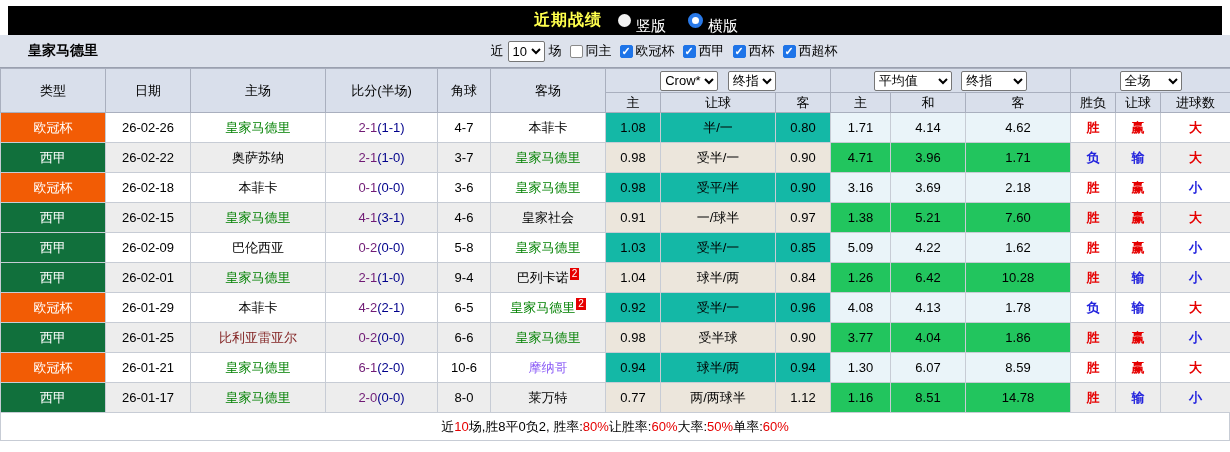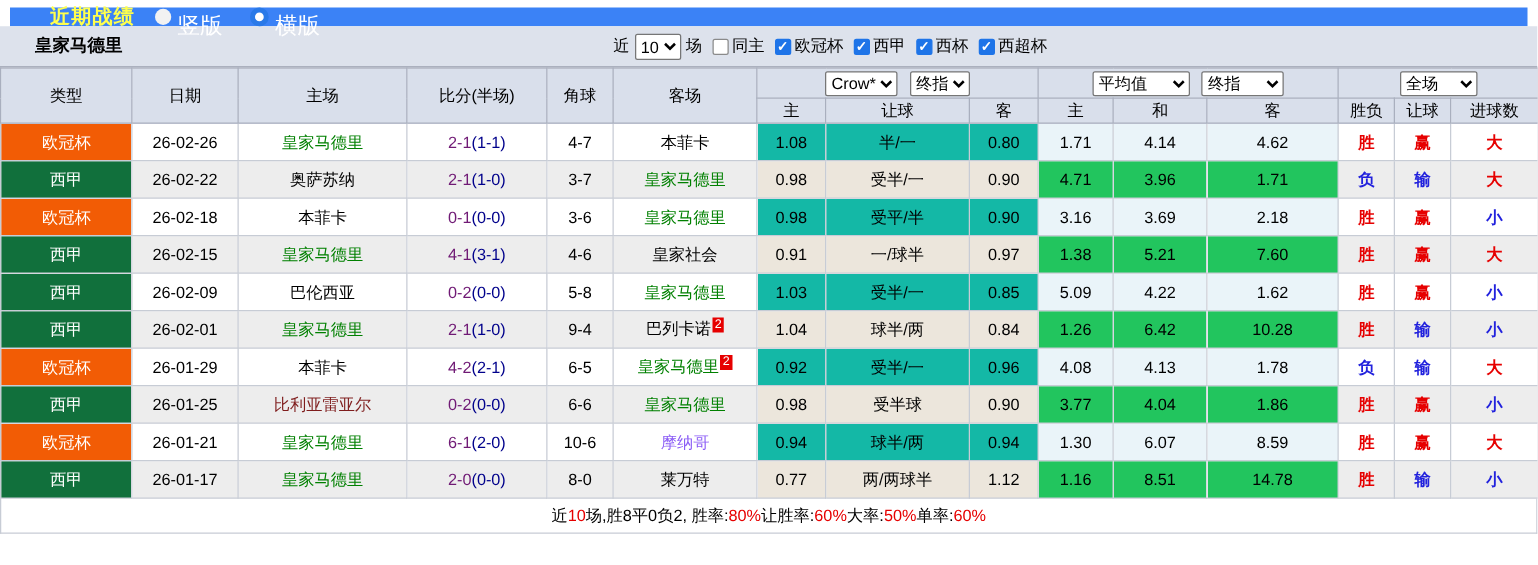--- a/index.html
+++ b/index.html
@@ -4,32 +4,32 @@
 <style>
   * { box-sizing: border-box; }
   html,body { margin:0; padding:0; }
   body {
     width:1230px; height:452px; background:#fff;
     font-family:"Liberation Sans", sans-serif; color:#000;
     overflow:hidden;
   }
   
   .topbar {
-    margin:6px 8px 0 8px; height:15px; background:#3b82f6;
-    display:flex; align-items:center; justify-content:flex-start;
+    margin:6px 8px 0 8px; height:29px; background:#000000;
+    display:flex; align-items:center; justify-content:center;
   }
   .topbar-inner { display:flex; align-items:center; position:relative; left:32px; }
   .main-title { color:#ffff4d; font-weight:bold; font-size:16px; margin-right:16px; letter-spacing:1px; }
   .vm-group { display:flex; align-items:center; margin-right:22px; }
   .radio {
     width:13px; height:13px; border-radius:50%; background:#f2f2f2;
     display:inline-block; margin-right:5px; flex:0 0 auto;
   }
   .radio.on { width:15px; height:15px; background:#fff; border:4px solid #2979e8; }
-  .vm-label { color:#fff; font-size:18px;margin-top:12px; }
+  .vm-label { color:#fff; font-size:15px;margin-top:12px; }
   
   .toolbar {
     height:33px; background:#dde2ec; border-bottom:1px solid #9aa0af;
     display:flex; align-items:center;
   }
   .team-name { margin-left:28px; font-weight:bold; font-size:14px; white-space:nowrap; }
   .controls-wrap { flex:1; display:flex; justify-content:center; }
   .controls { display:flex; align-items:center; font-size:13px; }
   .controls select { margin:0 4px; height:21px; font-size:13px; background:#fff; border:1px solid #767676; border-radius:2px; }
   .cb {

